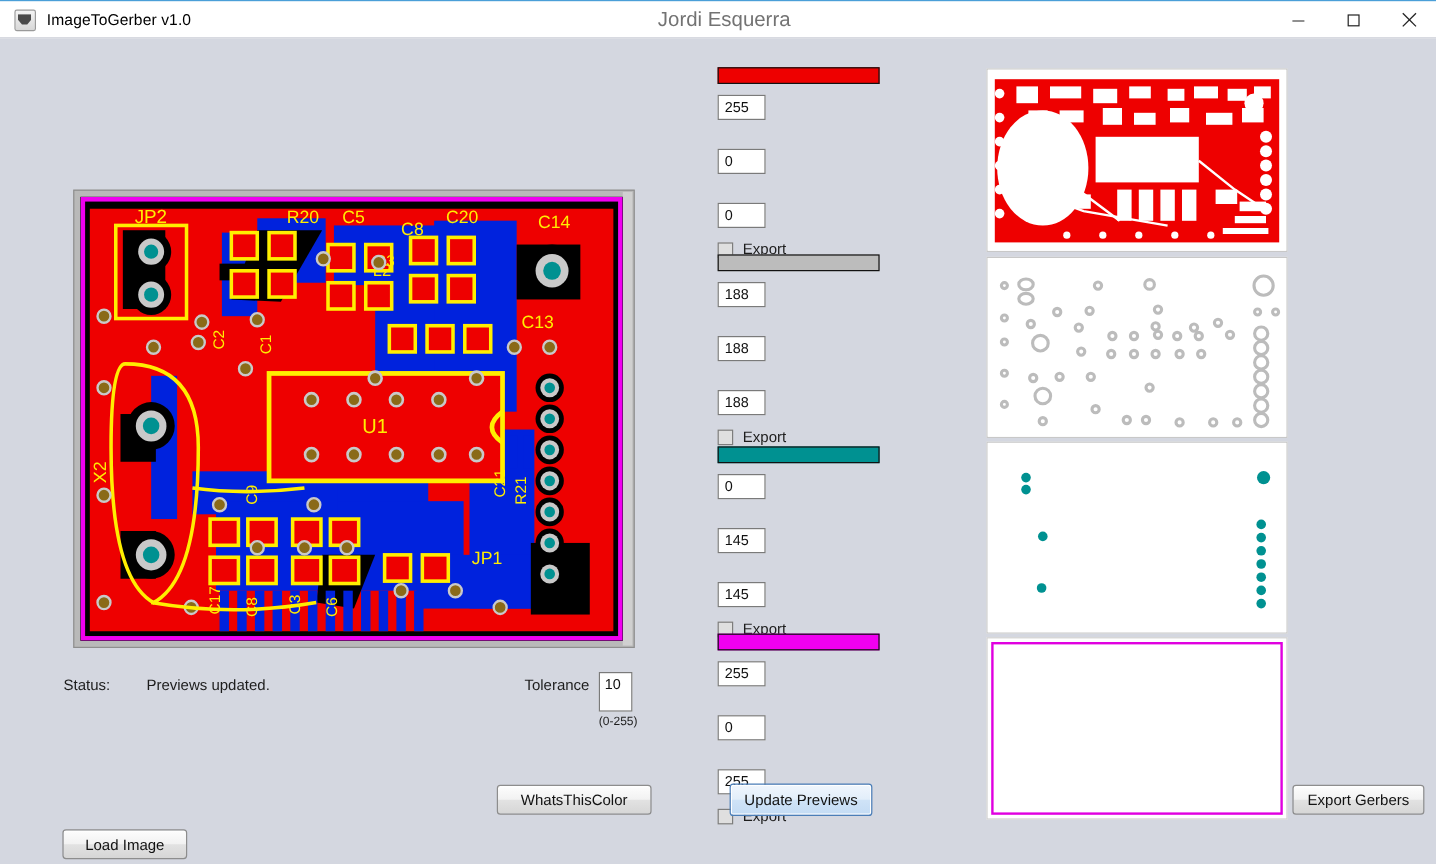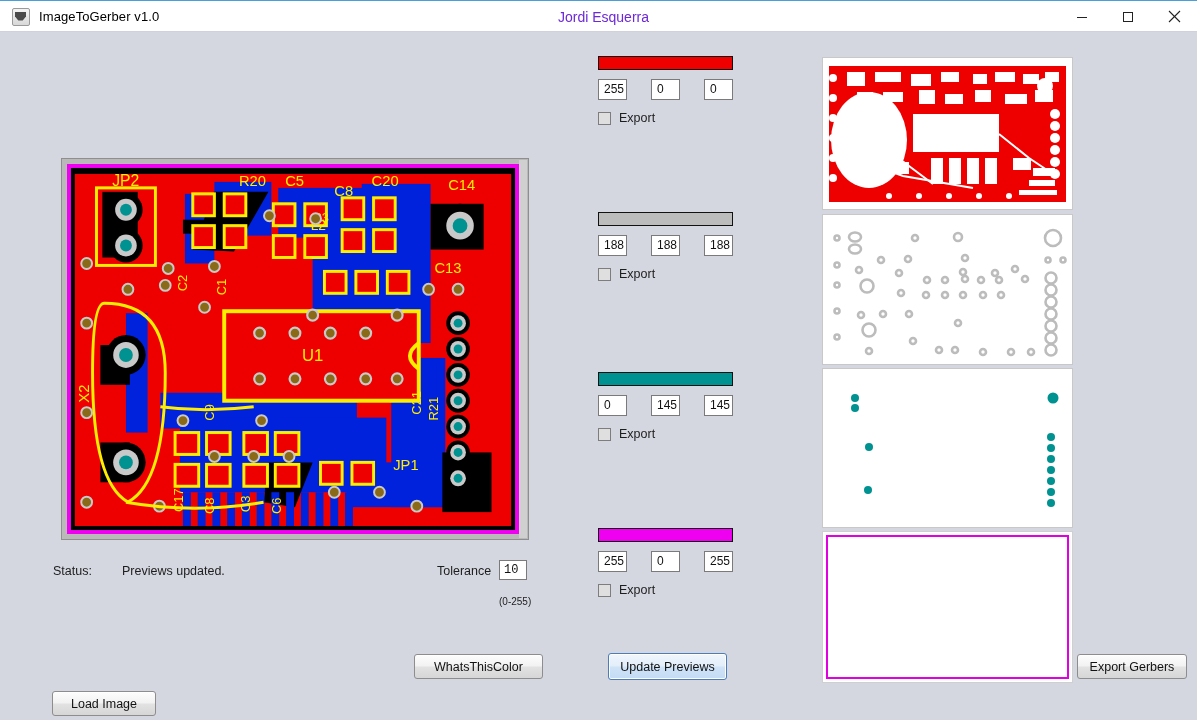--- a/index.html
+++ b/index.html
@@ -22,21 +22,21 @@
     position:relative;flex:0 0 auto;
   }
   .tb-icon:after{
     content:"";position:absolute;left:2px;top:3px;width:11px;height:9px;
     background:#4a4a4a;
     clip-path:polygon(0 0,100% 0,100% 55%,70% 100%,30% 100%,0 55%);
   }
   .tb-title{font-size:13px;color:#000000;letter-spacing:.1px;}
   .tb-center{
     position:absolute;left:10px;right:0;text-align:center;
-    font-size:14px;color:#6d28d9;pointer-events:none;
+    font-size:17px;color:#737373;pointer-events:none;
   }
   .tb-ctrls{position:absolute;right:0;top:0;height:31px;display:flex;}
   .tb-btn{
     width:46px;height:31px;display:flex;align-items:center;justify-content:center;
     font-size:13px;color:#222;
   }
   .tb-btn svg{display:block;}
   .tb-sep{
     position:absolute;left:0;top:31px;width:1197px;height:1px;background:#cfd2da;
   }
@@ -52,32 +52,32 @@
   .pcb-canvas{
     position:relative;width:100%;height:100%;
     background:#000;overflow:hidden;
   }
   .pcb-canvas svg{display:block;width:100%;height:100%;}
   
   .status-label{position:absolute;left:53px;top:564px;font-size:12.5px;color:#1d1d1d;}
   .status-text{position:absolute;left:122px;top:564px;font-size:12.5px;color:#1d1d1d;}
   .tol-label{position:absolute;left:437px;top:564px;font-size:12.5px;color:#1d1d1d;}
   .tol-input{
-    position:absolute;left:499px;top:560px;width:28px;height:20px;
+    position:absolute;left:499px;top:560px;width:28px;height:33px;
     background:#fff;border:1px solid #7a7a7a;box-sizing:border-box;
-    font-family:Liberation Mono, monospace;font-size:12px;color:#111;
+    font-family:Liberation Sans, sans-serif;font-size:12px;color:#111;
     padding:0 0 0 4px;line-height:18px;
   }
   .tol-hint{position:absolute;left:499px;top:596px;font-size:10px;color:#1d1d1d;}
   
   .color-group{position:absolute;left:598px;width:135px;}
   .swatch{
     width:135px;height:14px;border:1px solid #111;box-sizing:border-box;
   }
-  .rgb-row{display:flex;margin-top:9px;gap:24px;}
+  .rgb-row{display:flex;margin-top:9px;gap:24px;flex-direction:column;}
   .rgb-box{
     width:40px;height:21px;background:#fff;border:1px solid #7a7a7a;
     box-sizing:border-box;font-size:12px;color:#111;
     font-family:"Liberation Sans",sans-serif;
     padding-left:5px;line-height:19px;
   }
   .exp-row{display:flex;align-items:center;margin-top:11px;}
   .chk{
     width:13px;height:13px;background:#dfdfdf;
     border:1px solid #7d7d7d;box-sizing:border-box;flex:0 0 auto;

